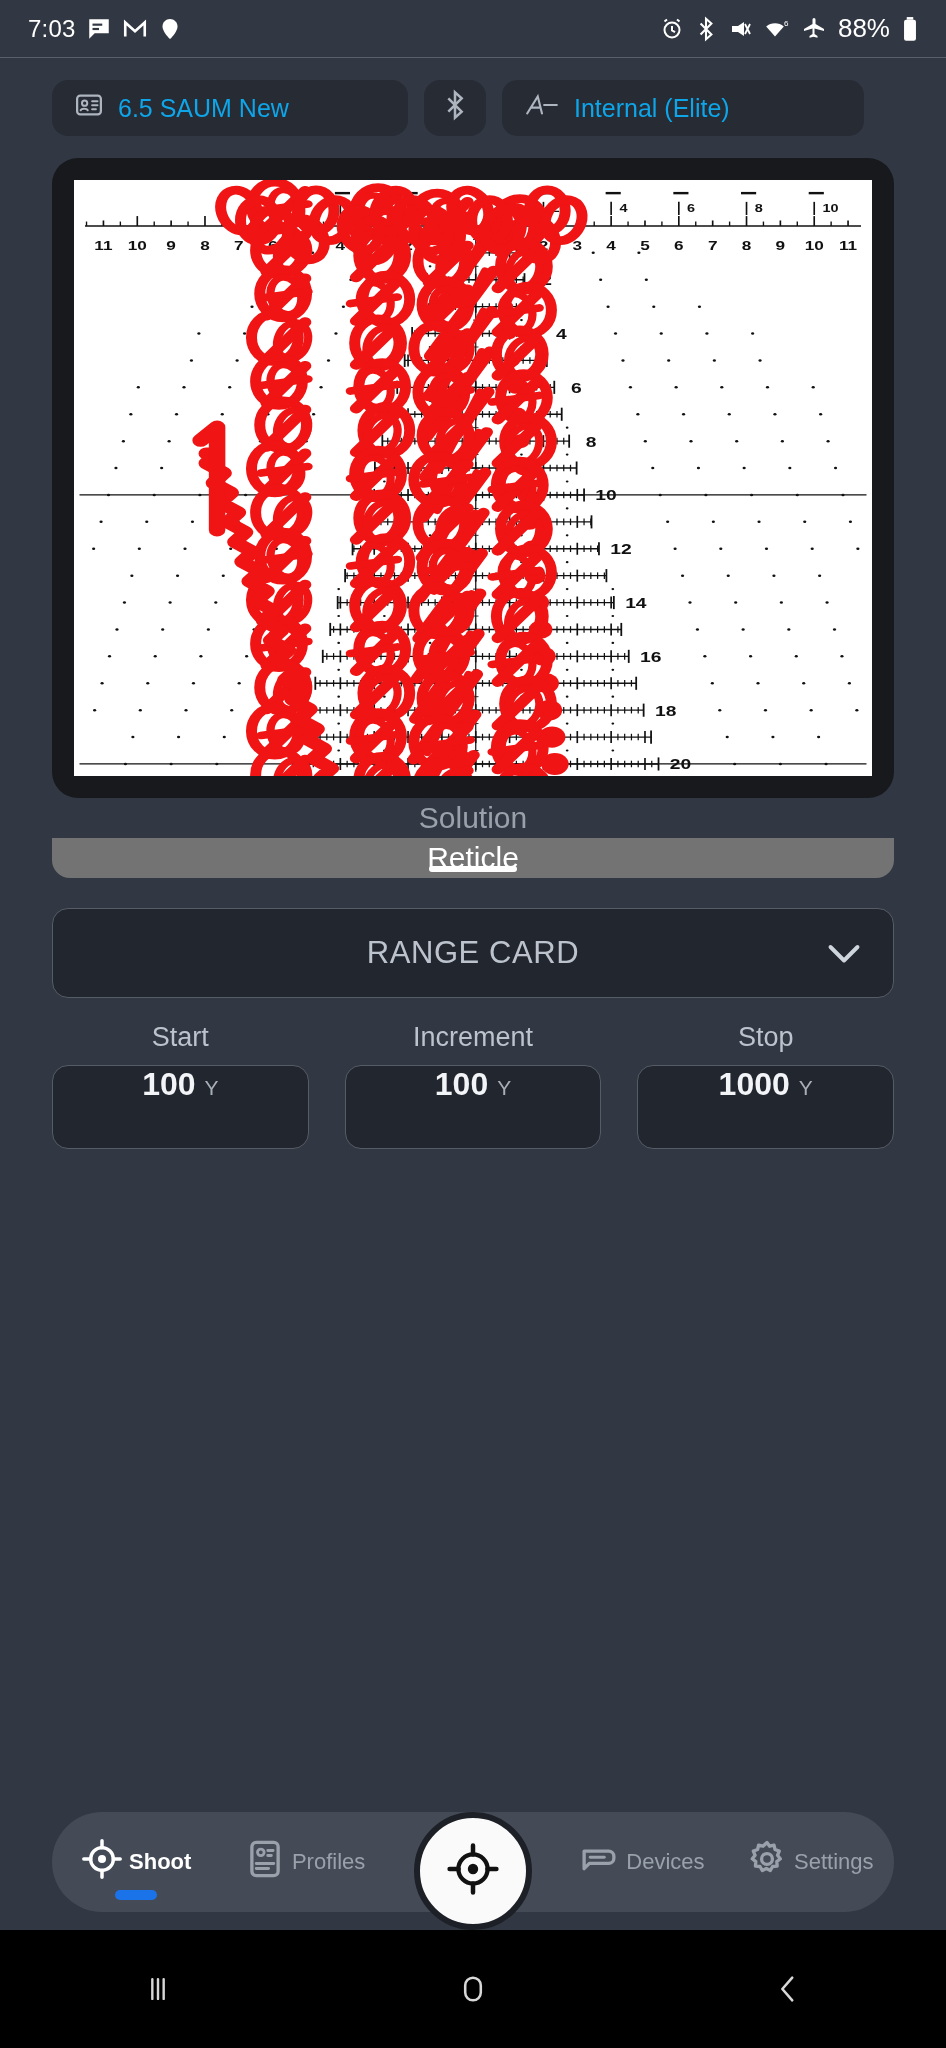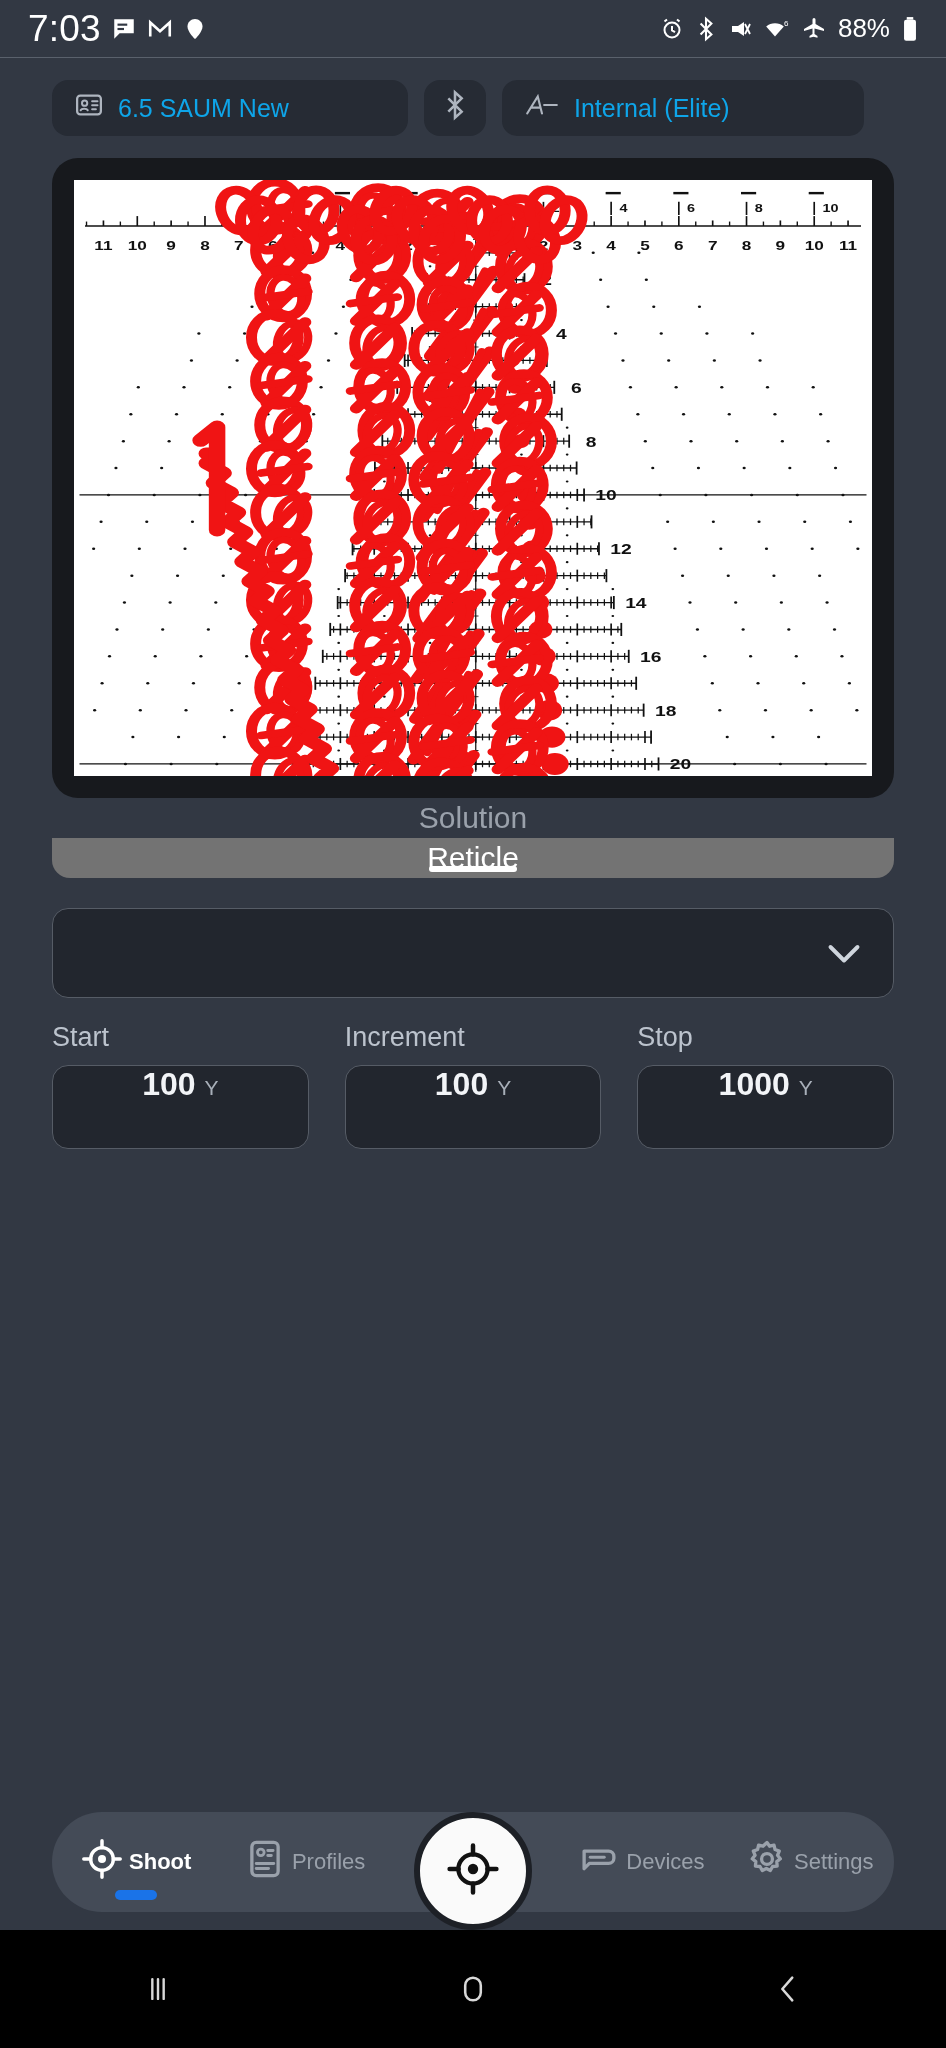--- a/index.html
+++ b/index.html
@@ -15,21 +15,21 @@
   .statusbar{
     height:58px; width:100%;
     background:#323843;
     display:flex; align-items:center;
     padding:0 28px;
     color:#ffffff;
     border-bottom:1px solid #5a616c;
   }
   .sb-left{ display:flex; align-items:center; gap:10px; }
   .sb-right{ margin-left:auto; display:flex; align-items:center; gap:12px; }
-  .sb-time{ font-size:37px; font-weight:400; letter-spacing:.2px; }
+  .sb-time{ font-size:24px; font-weight:400; letter-spacing:.2px; }
   .sb-ico{ display:inline-flex; align-items:center; justify-content:center; }
   .sb-batt{ font-size:26px; font-weight:400; }
 
   
   .chips{
     display:flex; align-items:center; gap:16px;
     padding:22px 52px 0 52px;
   }
   .chip{
     background:#262b34;
@@ -109,21 +109,21 @@
     position:absolute; right:30px; top:50%;
     transform:translateY(-50%);
     display:flex;
   }
 
   
   .fields{
     margin:24px 52px 0 52px;
     display:flex; gap:36px;
   }
-  .field{ flex:1; display:flex; flex-direction:column; }
+  .field{ flex:1; display:flex; flex-direction:column; align-items:center; }
   .field-label{
     color:#bcc3cd; font-size:27px; margin-bottom:12px;
   }
   .field-box{
     width:100%; height:84px;
     border:1px solid #565c66;
     border-radius:16px;
     background:#22262e;
     display:flex; align-items:baseline; justify-content:center; gap:9px;
   }
@@ -1662,20 +1662,21 @@
   <div class="tab">
     <span>Solution</span>
   </div>
   <div class="tab active">
     <span>Reticle</span>
     <span class="tab-underline"></span>
   </div>
 </div>
 
 <div class="rangecard">
+  <div class="rangecard-label">RANGE CARD</div>
   <span class="rangecard-chev">
     <svg width="38" height="24" viewBox="0 0 24 16">
         <path fill="none" stroke="#cfd5dd" stroke-width="2.6" stroke-linecap="round" stroke-linejoin="round" d="M3 4l9 9 9-9"></path>
       </svg>
   </span>
 </div>
 
 <div class="fields">
   <div class="field">
     <div class="field-label">Start</div>

